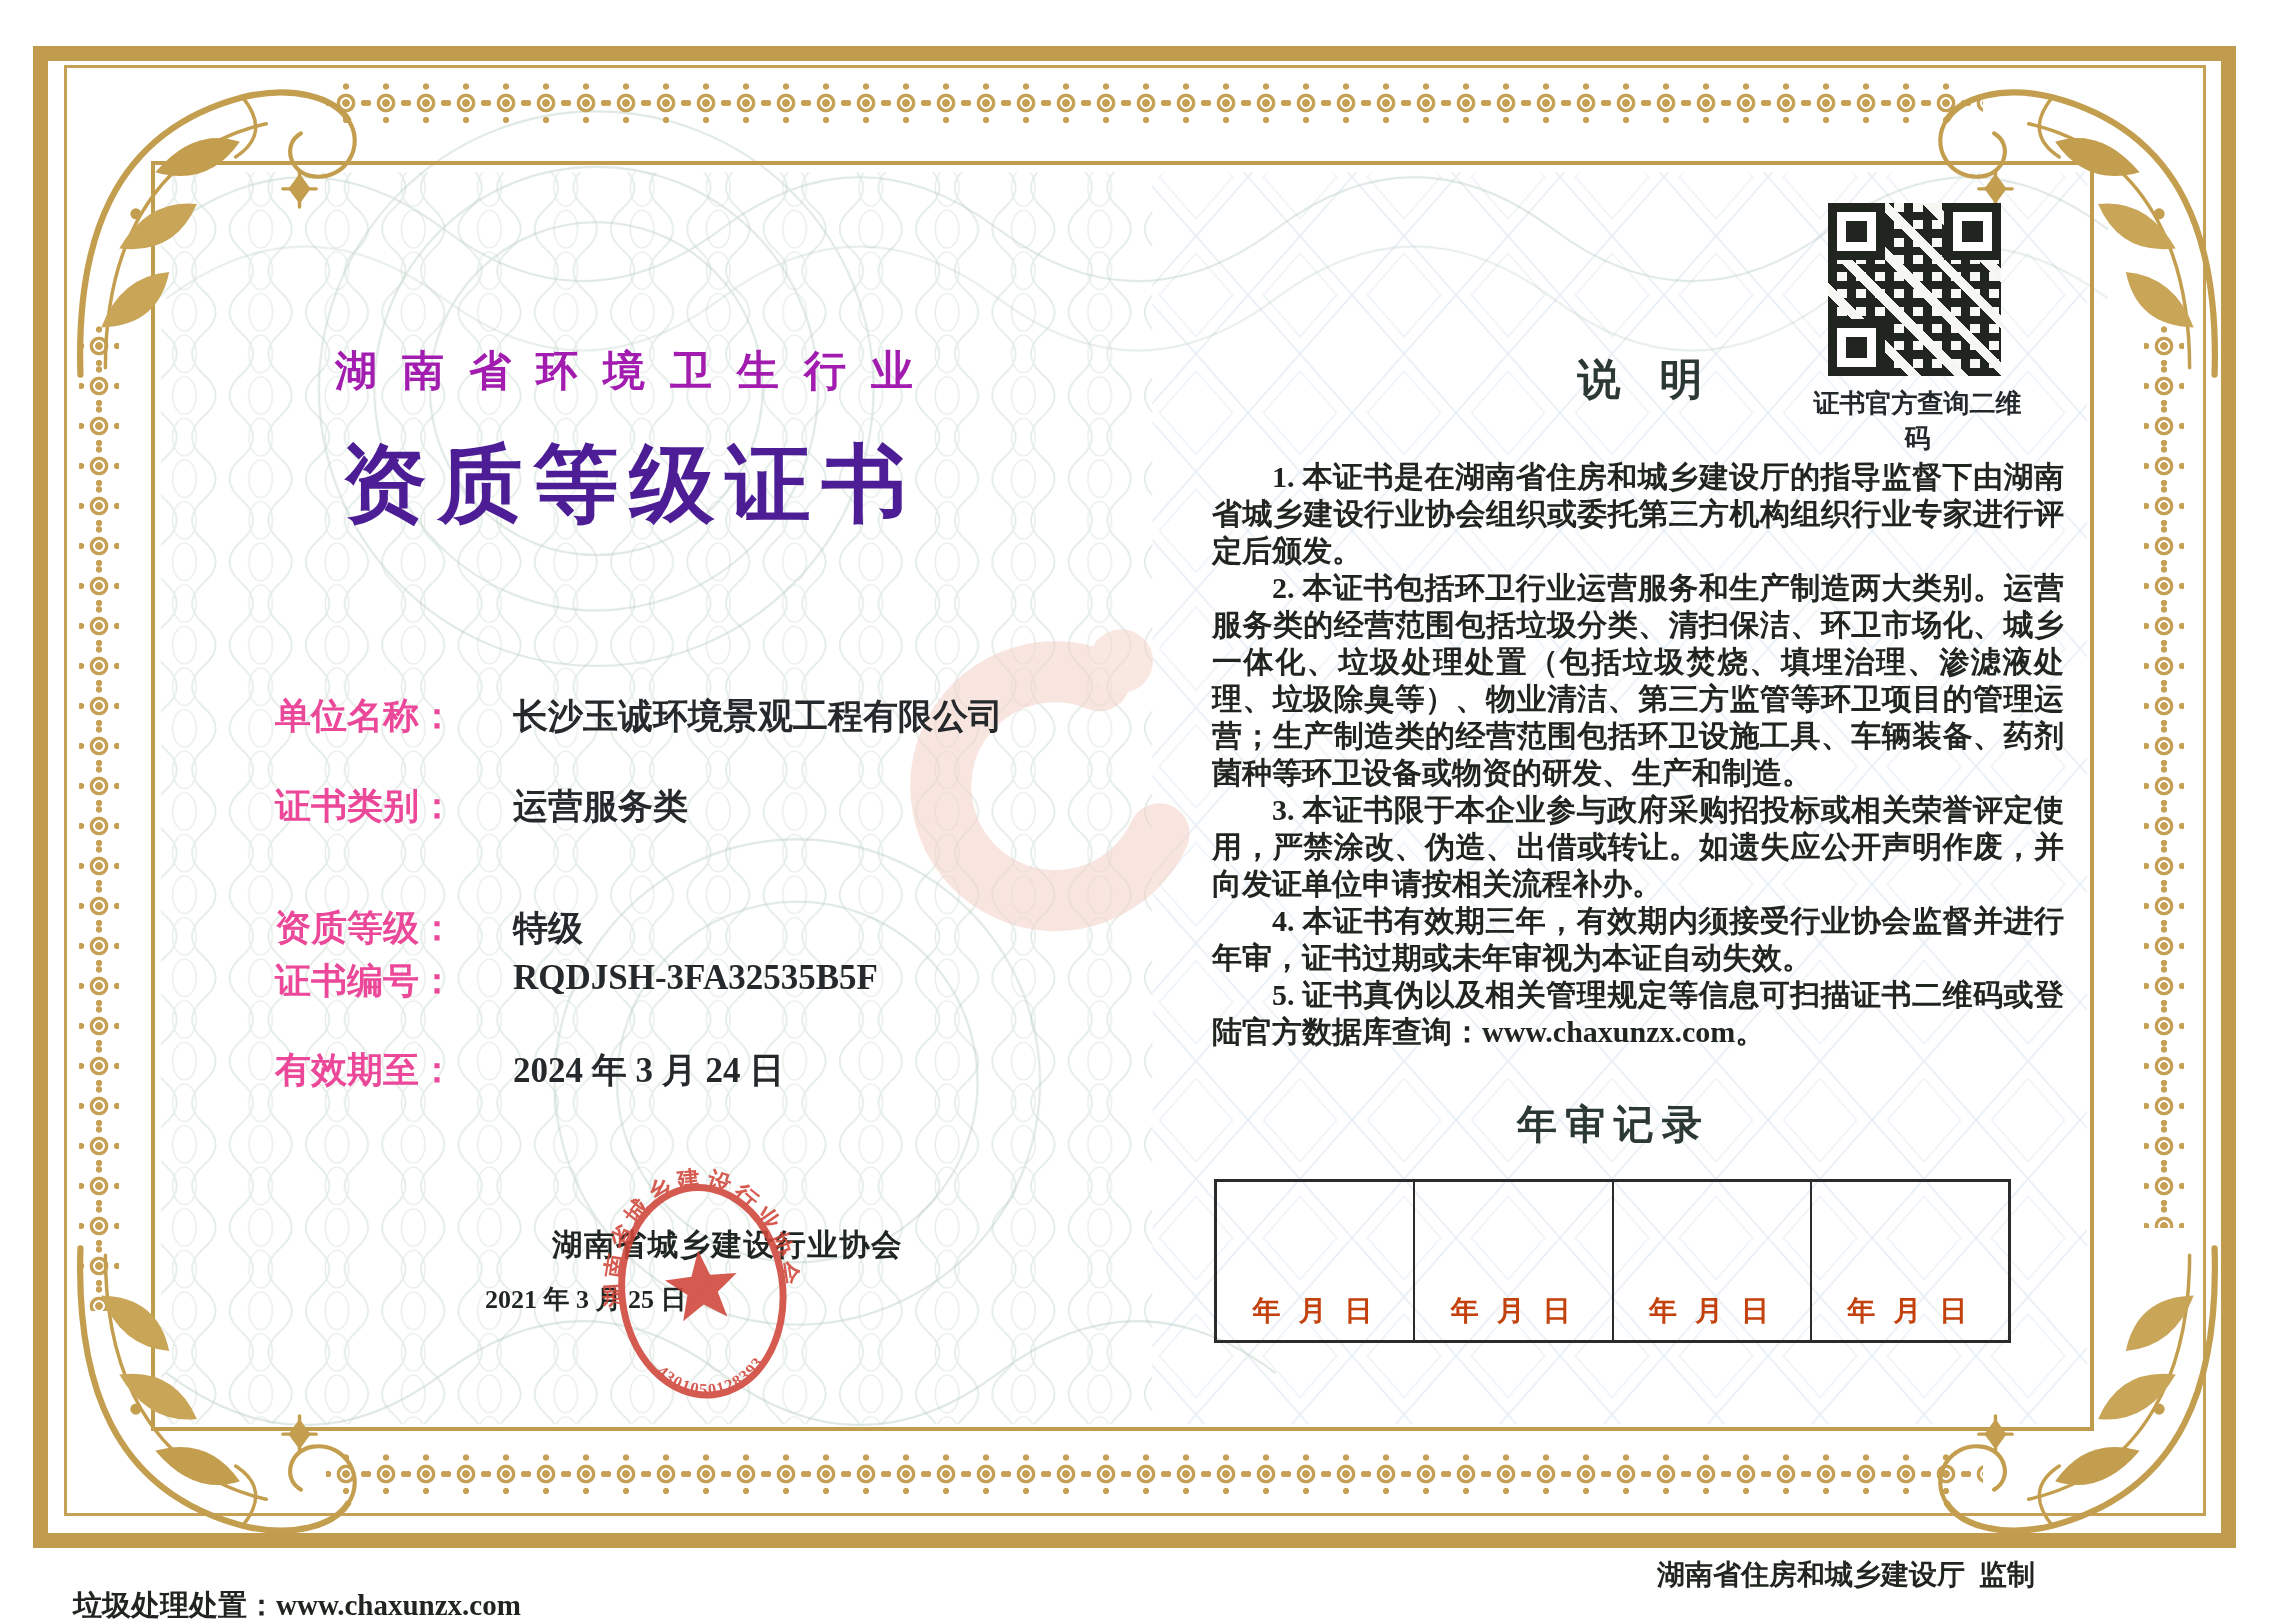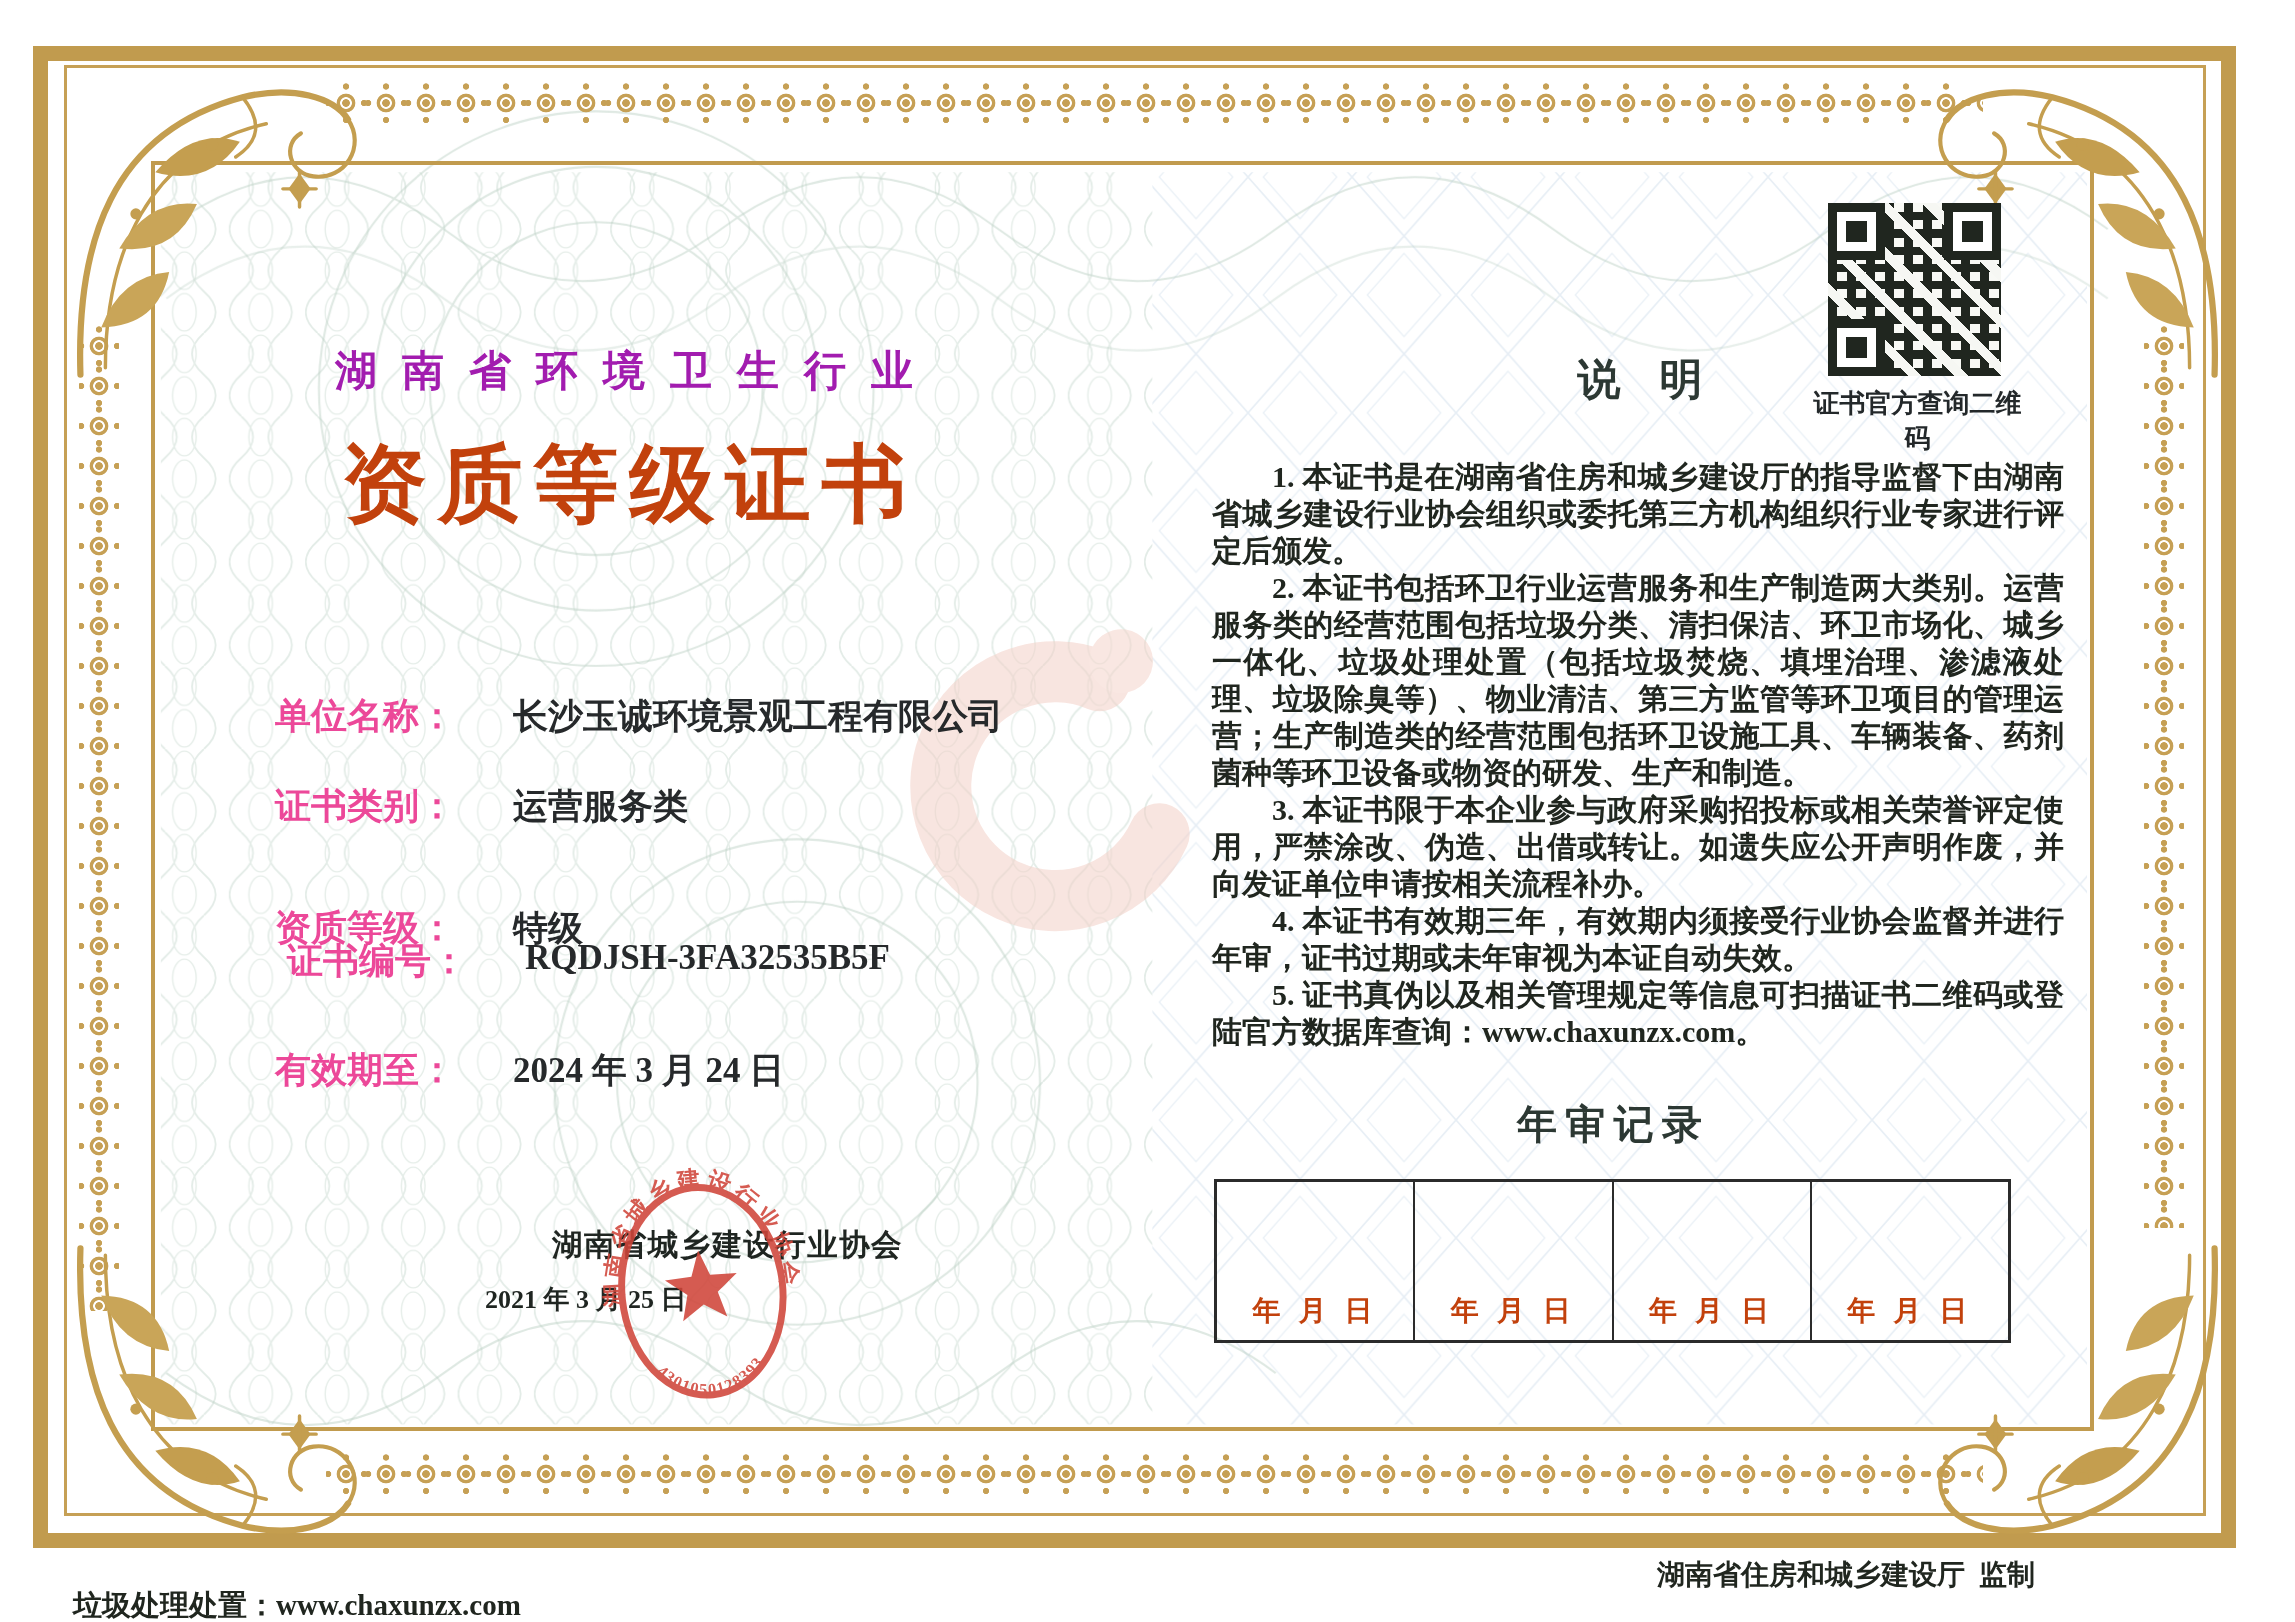--- a/index.html
+++ b/index.html
@@ -24,25 +24,25 @@
   .lace-top{left:326px;top:83px;width:1657px;height:40px;}
   .lace-bottom{left:326px;top:1454px;width:1657px;height:40px;}
   .lace-left{left:79px;top:326px;width:40px;height:985px;background-repeat:repeat-y;}
   .lace-right{left:2144px;top:326px;width:40px;height:902px;background-repeat:repeat-y;}
   svg.layer{position:absolute;left:0;top:0;pointer-events:none;}
   
   .t-center{text-align:center;}
   .title1{position:absolute;left:305px;top:343px;width:638px;font-size:42px;font-weight:bold;
           letter-spacing:25px;text-indent:25px;color:#a21caf;}
   .title2{position:absolute;left:291px;top:427px;width:666px;font-size:85px;font-weight:bold;
-          letter-spacing:11px;text-indent:11px;color:#c2410c;}
+          letter-spacing:11px;text-indent:11px;color:#4c1d95;}
   .field{position:absolute;left:275px;width:763px;height:49px;font-weight:bold;white-space:pre;}
   .f-label{position:absolute;left:0;top:0;font-size:36px;color:#ec4899;}
   .f-value{position:absolute;left:238px;top:1.4px;font-size:35px;color:#26292b;}
-  .f0{top:692px;} .f1{top:782px;text-align:center;} .f2{top:904px;} .f3{top:937px;margin-left:12px;} .f4{top:1046px;}
+  .f0{top:692px;} .f1{top:782px;text-align:center;} .f2{top:904px;} .f3{top:957px;} .f4{top:1046px;}
   .issuer{position:absolute;left:485px;top:1225px;width:485px;text-align:center;font-size:30.5px;
           font-weight:bold;letter-spacing:1.4px;white-space:pre;}
   .issue-date{position:absolute;left:485px;top:1282px;width:444px;font-size:26px;
           font-weight:bold;white-space:pre;}
   .ins-head{position:absolute;left:1214px;top:351px;width:852px;text-align:center;font-size:43px;
           font-weight:bold;letter-spacing:39px;text-indent:39px;color:#2c3833;}
   .ins-body{position:absolute;left:1212px;top:458px;width:852px;}
   .ins-body p{margin:0;font-size:30px;line-height:37px;font-weight:bold;text-align:justify;
           text-indent:2em;color:#20261f;}
   .ar-head{position:absolute;left:1214px;top:1097px;width:791px;text-align:center;font-size:40px;

